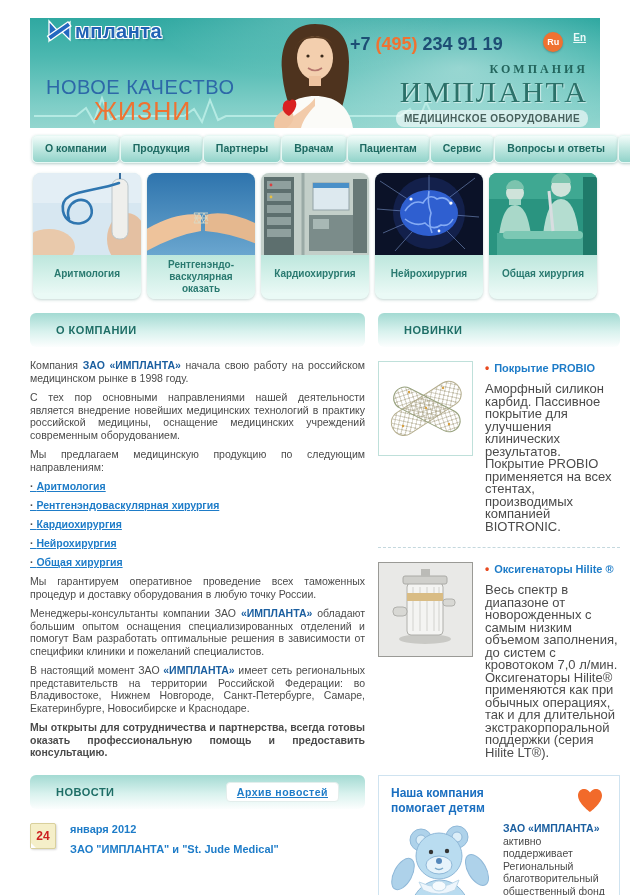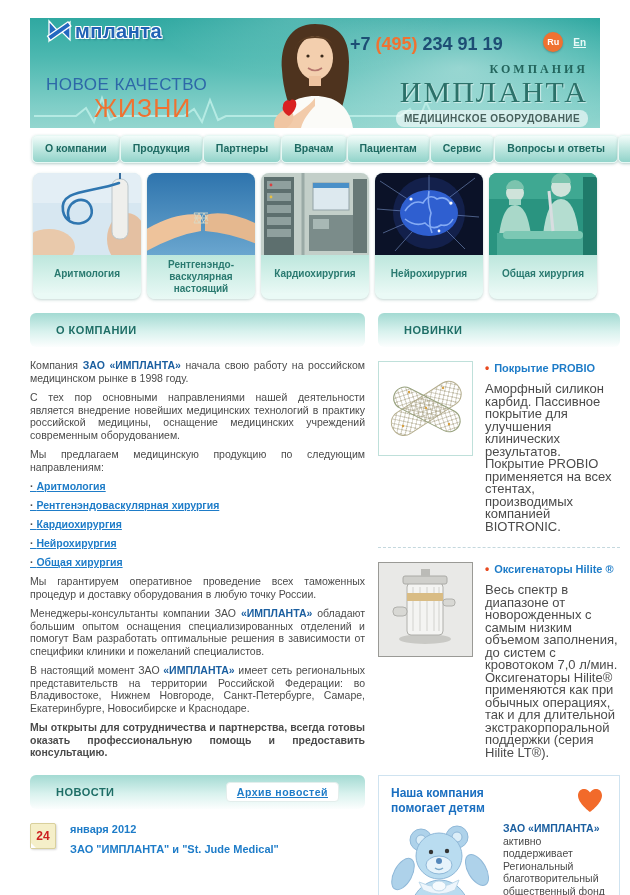--- a/index.html
+++ b/index.html
@@ -10,25 +10,25 @@
   .banner{position:relative;margin:18px 0 0 30px;width:570px;height:110px;overflow:hidden;
     background:linear-gradient(180deg,#2fa8a1 0%,#4cb8b0 35%,#7fcec7 80%,#93d6cf 100%);}
   .banner .glow1{position:absolute;right:-40px;top:-30px;width:360px;height:160px;border-radius:50%;
     background:radial-gradient(ellipse at center,rgba(255,255,255,.38),rgba(255,255,255,0) 70%);}
   .banner .glow2{position:absolute;left:120px;top:-60px;width:300px;height:120px;border-radius:50%;
     background:radial-gradient(ellipse at center,rgba(255,255,255,.18),rgba(255,255,255,0) 70%);}
   .logo{position:absolute;left:16px;top:0;display:flex;align-items:center;}
   .logo-text{font-size:20px;font-weight:bold;color:#2162b5;letter-spacing:.5px;margin-left:2px;
     text-shadow:-1px -1px 0 #fff,1px -1px 0 #fff,-1px 1px 0 #fff,1px 1px 0 #fff,2px 2px 2px rgba(0,60,90,.35);}
   .tagline{position:absolute;left:16px;top:58px;line-height:1.1;}
-  .tagline .l1{font-size:17px;color:#2d68a8;letter-spacing:.5px;}
+  .tagline .l1{font-size:20px;color:#2d68a8;letter-spacing:.5px;}
   .tagline .l2{font-size:25px;color:#ef7231;margin-left:48px;letter-spacing:1px;}
   .phone{position:absolute;left:320px;top:16px;font-size:18px;font-weight:bold;color:#1d4e74;white-space:nowrap;}
   .phone .code{color:#ef7231;}
-  .lang{position:absolute;right:14px;top:14px;display:flex;align-items:center;gap:10px;margin-left:44px;}
+  .lang{position:absolute;right:14px;top:14px;display:flex;gap:10px;margin-left:44px;}
   .lang-ru{width:20px;height:20px;border-radius:50%;background:#ef7231;color:#fff;font-size:9px;font-weight:bold;
     display:flex;align-items:center;justify-content:center;cursor:pointer;box-shadow:0 1px 2px rgba(0,0,0,.25);}
   .lang-en{color:#eafaf8;font-size:10px;font-weight:bold;text-decoration:underline;cursor:pointer;}
   .company-block{position:absolute;right:12px;top:44px;text-align:right;font-family:"Liberation Serif","DejaVu Serif",serif;}
   .company-label{font-size:12px;font-weight:bold;color:#23655d;letter-spacing:3px;}
   .company-name{font-size:30px;font-weight:normal;color:#2b7169;letter-spacing:2px;line-height:1.0;
     text-shadow:1px 1px 1px rgba(255,255,255,.6);}
   .company-sub{display:inline-block;margin-top:3px;font-family:"Liberation Sans",sans-serif;font-size:10px;font-weight:bold;
     color:#46605c;background:rgba(255,255,255,.6);padding:3px 8px;border-radius:8px;letter-spacing:.4px;}
   .ecg{position:absolute;left:4px;bottom:2px;}
@@ -189,21 +189,21 @@
             </defs>
           <rect width="108" height="82" fill="url(#gB)"></rect>
           <path d="M-4 58 Q30 38 54 42 L54 58 Q28 62 -4 80 Z" fill="#eec39b"></path>
           <path d="M112 52 Q80 36 58 42 L58 58 Q84 60 112 72 Z" fill="#e5b88f"></path>
           <g stroke="#d9d9c5" stroke-width="0.9" fill="none">
             <path d="M47 40 l14 0 M47 45 l14 0 M47 50 l14 0"></path>
             <path d="M47 40 l5 10 M52 40 l5 10 M57 40 l4 8 M52 40 l-5 10 M57 40 l-5 10 M61 42 l-5 8"></path>
           </g>
         </svg>
       </div>
-      <div class="card-label">Рентгенэндо-васкулярная настоящий</div>
+      <div class="card-label">Рентгенэндо-васкулярная оказать</div>
     </div>
     <div class="card">
       <div class="card-img">
         <svg width="108" height="82" viewBox="0 0 108 82">
           <rect width="108" height="82" fill="#c3cfc9"></rect>
           <rect x="3" y="4" width="30" height="78" fill="#5d6f6e"></rect>
           <g fill="#8fa09e">
               <rect x="6" y="8" width="24" height="8"></rect>
               <rect x="6" y="20" width="24" height="8"></rect>
               <rect x="6" y="32" width="24" height="8"></rect>

